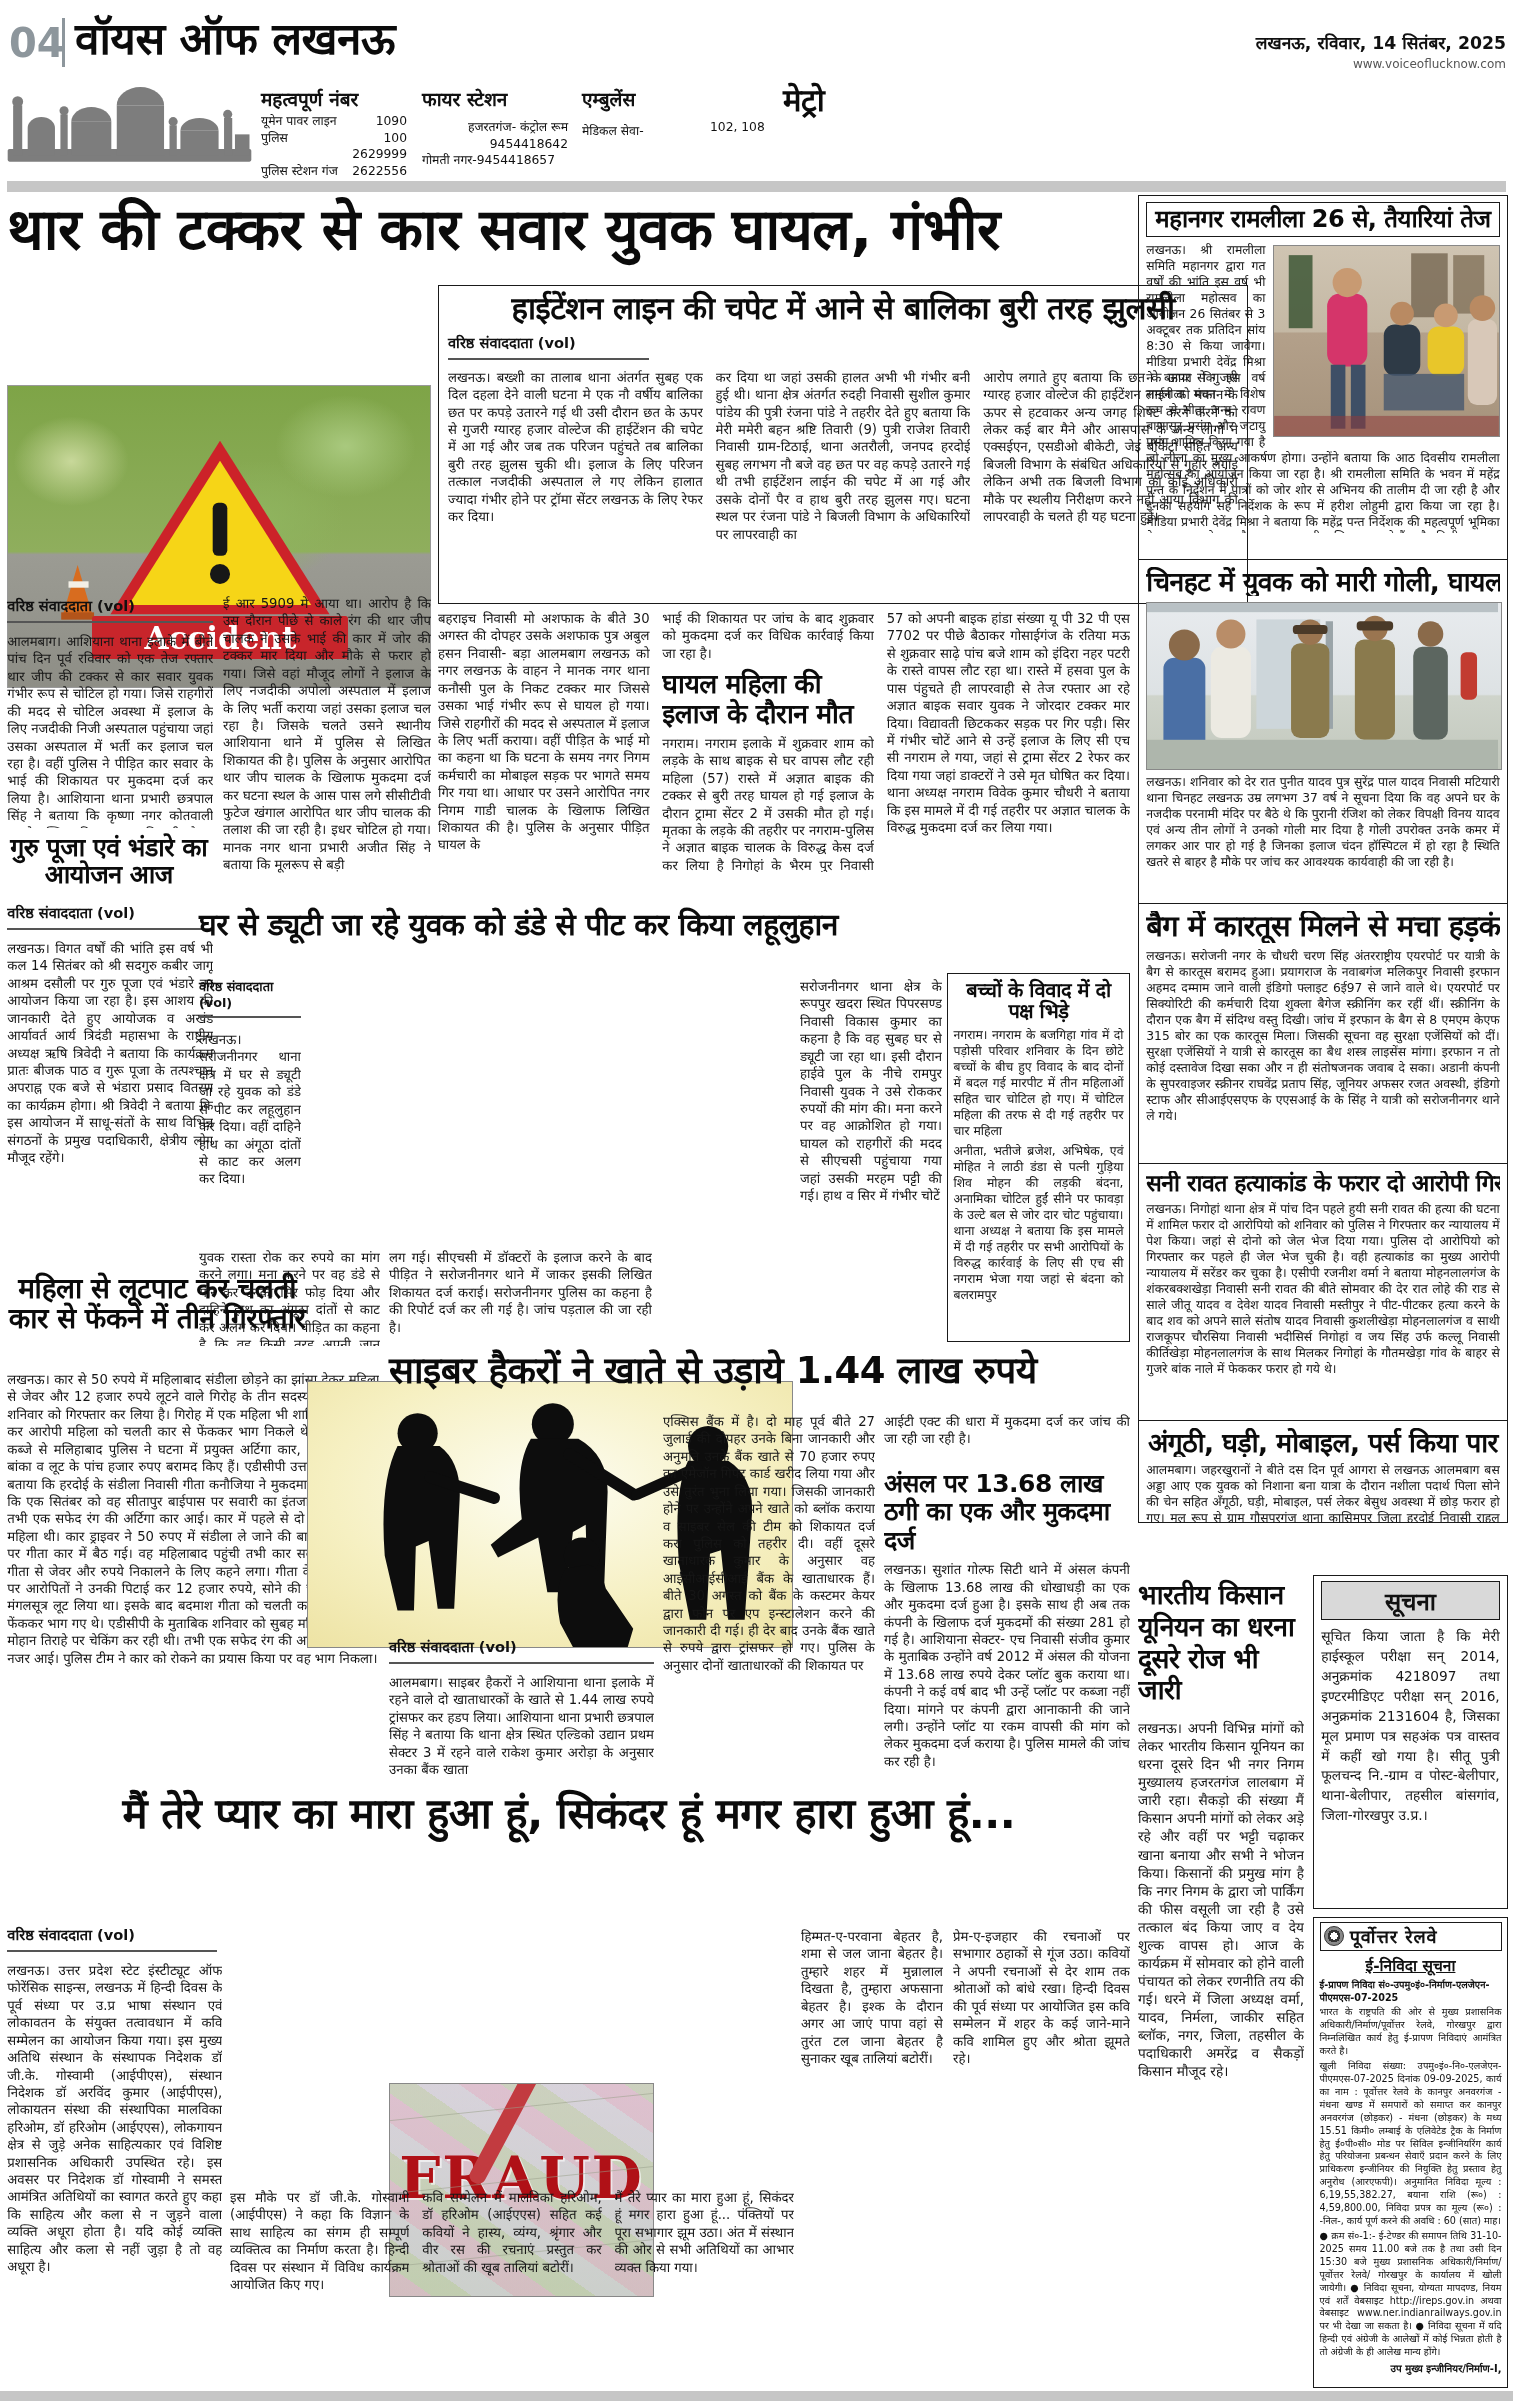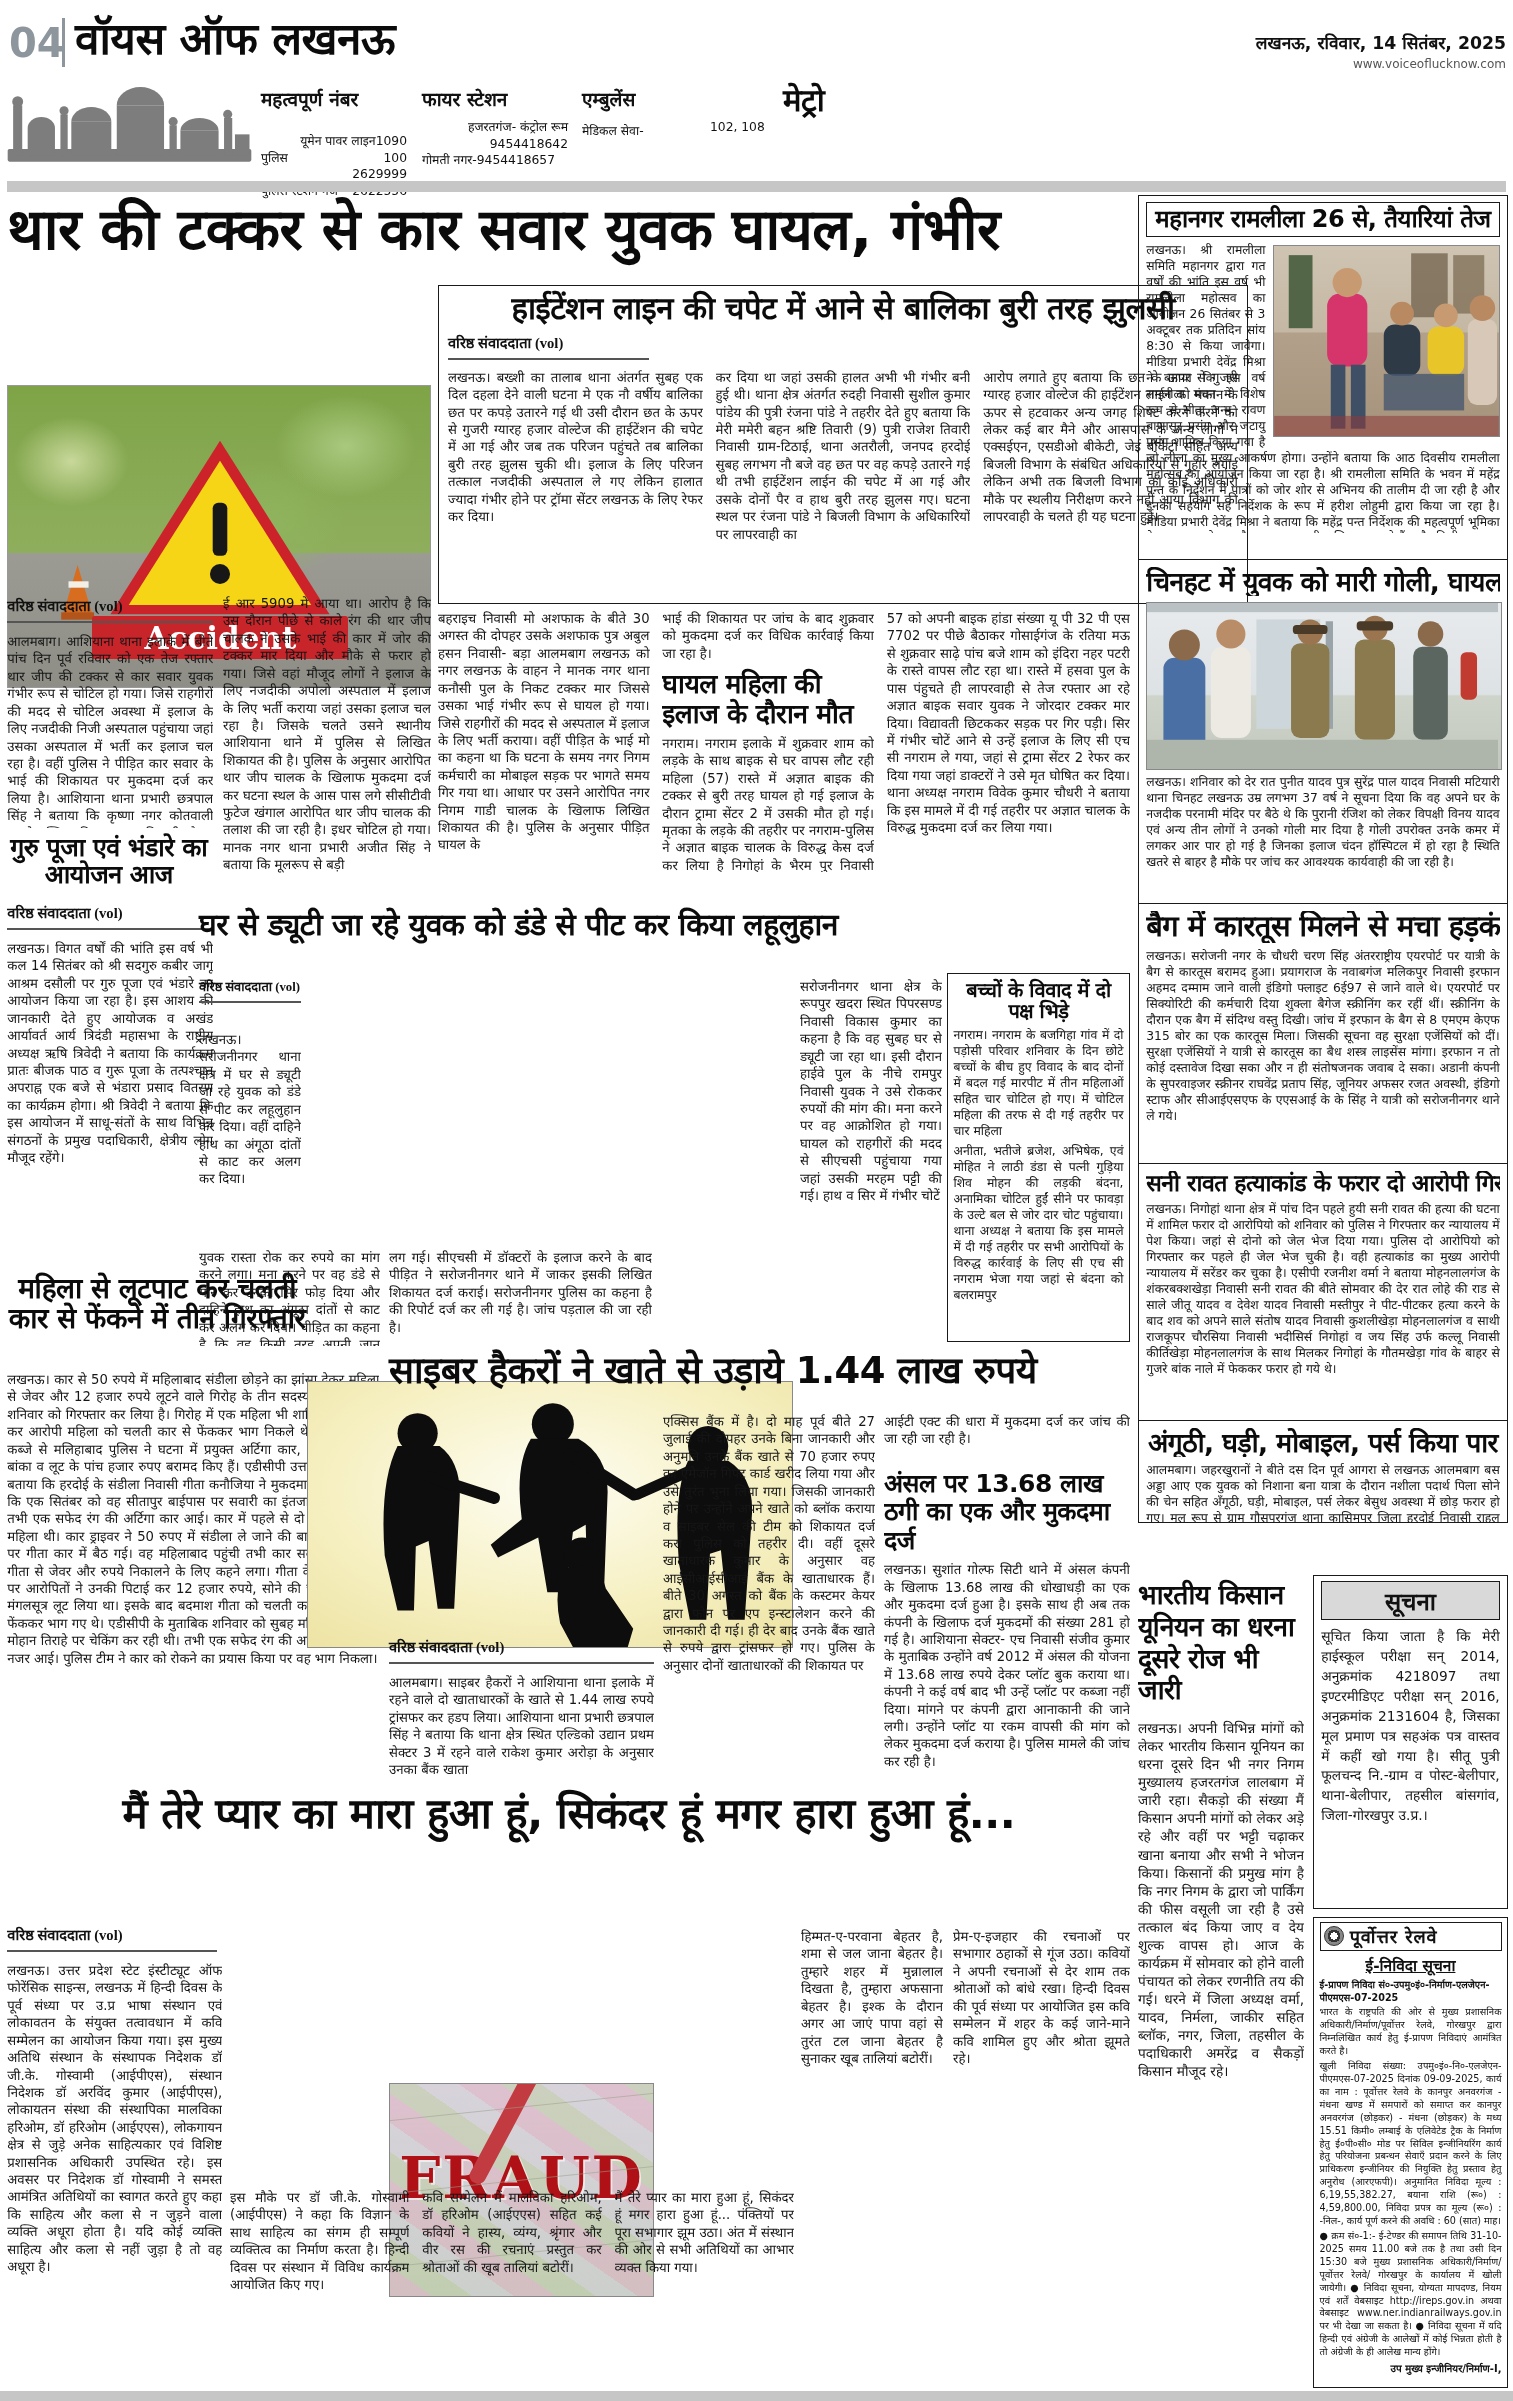--- a/index.html
+++ b/index.html
@@ -1,21 +1,21 @@
 <!DOCTYPE html>
 <html style="font-size:14.6px"><head>
 <meta charset="utf-8">
 <style>
   html,body{margin:0;padding:0;background:#e9e9e9;}
   .page{position:relative;width:1513px;height:2401px;background:#ffffff;margin:0 auto;
         font-family:"DejaVu Sans","Liberation Sans",sans-serif;color:#111;overflow:hidden;}
   .t{position:absolute;box-sizing:border-box;}
   .hl{font-weight:800;color:#0b0b0b;line-height:1.08;letter-spacing:-0.5px;}
   .body-txt{font-size:13.2px;line-height:1.32;text-align:justify;overflow:hidden;color:#161616;}
-  .byline{font-weight:700;font-size:14.6px;border-bottom:2.7px solid #555;padding-bottom:5.5px;font-family:Liberation Serif, serif;}
+  .byline{font-weight:700;font-size:14.6px;border-bottom:2.7px solid #555;padding-bottom:5.5px;}
   .box{border:1.8px solid #1a1a1a;}
   .center{text-align:center;}
   .ph{overflow:hidden;position:relative;}
   .rail-sec{border-bottom:1.8px solid #1a1a1a;padding:5.5px 7.3px;overflow:hidden;}
   .rail-head{font-weight:800;text-align:center;letter-spacing:-0.5px;line-height:1.1;color:#0b0b0b;}
   .rail-body{font-size:12.3px;line-height:1.3;text-align:justify;color:#161616;}
   .small-label{font-size:12.3px;line-height:1.35;}
   .gray-bar{background:#c6c6c6;}
 </style>
 </head>
@@ -49,21 +49,21 @@
         <path d="M190 58 a21 14 0 0 1 42 0 z"></path>
         <rect x="238" y="44" width="9" height="41"></rect>
           <circle cx="242" cy="40" r="5"></circle>
         <rect x="250" y="62" width="16" height="23"></rect>
       </g>
     </svg>
   </div>
 
   <div class="t" style="left:261px;top:86px;width:146px;">
     <div style="font-weight:800;font-size:19px;">महत्वपूर्ण नंबर</div>
-    <div class="small-label" style="display:flex;justify-content:flex-end;margin-top:21px;">
+    <div class="small-label" style="display:flex;justify-content:space-between;margin-top:1px;">
       <span>यूमेन पावर लाइन</span>
       <span>1090</span>
     </div>
     <div class="small-label" style="display:flex;justify-content:space-between;">
       <span>पुलिस</span>
       <span style="text-align:right;width:73px;">100 2629999</span>
     </div>
     <div class="small-label" style="display:flex;justify-content:space-between;">
       <span>पुलिस स्टेशन गंज</span>
       <span>2622556</span>

